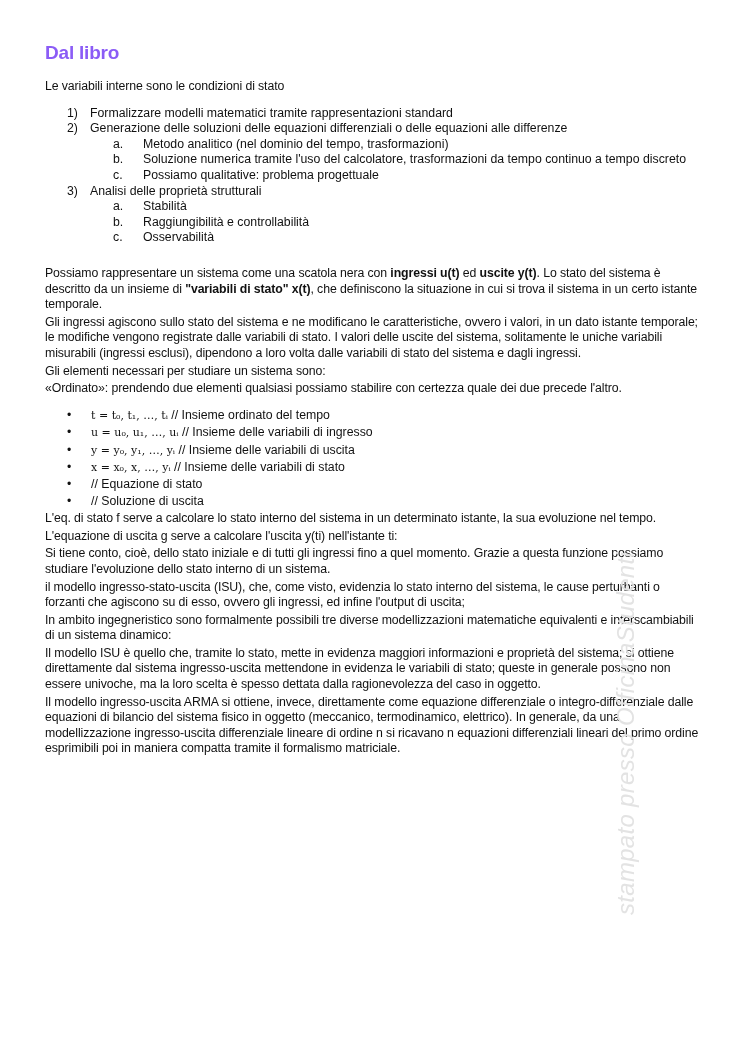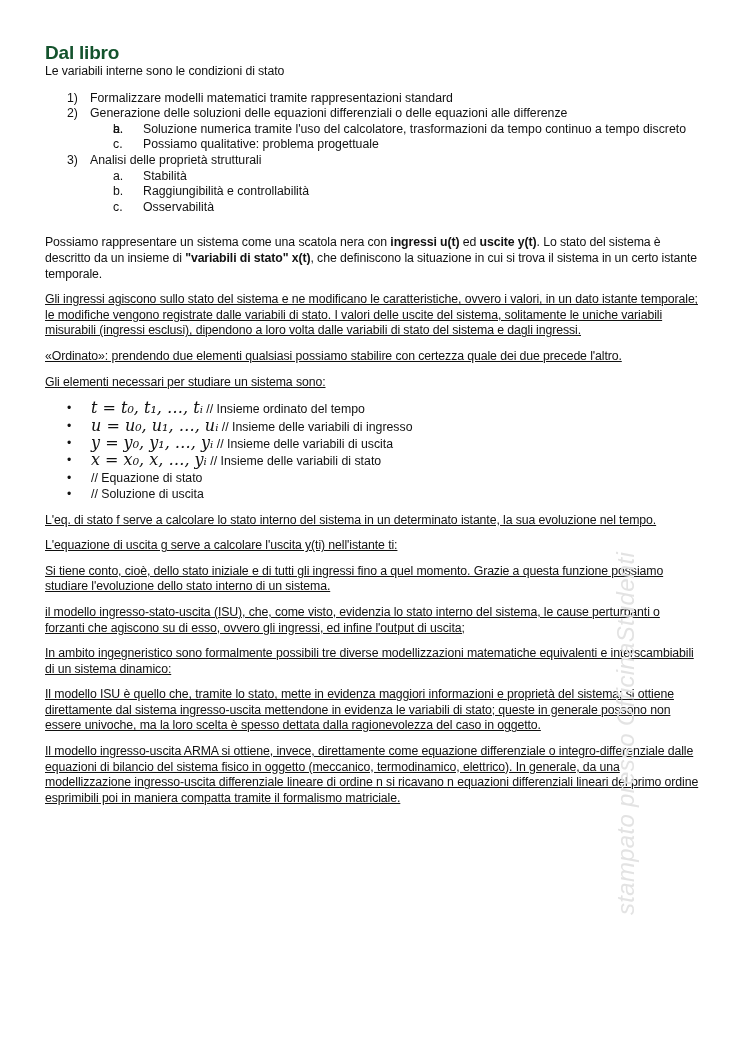--- a/index.html
+++ b/index.html
@@ -1,75 +1,75 @@
 <!DOCTYPE html>
 <html><head>
 <meta charset="utf-8">
 <style>
   html, body { margin: 0; padding: 0; background: #ffffff; }
   body { width: 744px; height: 1052px; position: relative; overflow: hidden;
          font-family: "Liberation Sans", sans-serif; color: #111; }
   .page { position: absolute; left: 45px; top: 42px; width: 655px; }
-  h1 { margin: 0; font-size: 19px; font-weight: bold; color: #14532d; letter-spacing: -0.2px; }
+  h1 { margin: 0; font-size: 19px; font-weight: bold; color: #8b5cf6; letter-spacing: -0.2px; }
   p { margin: 0; font-size: 12.3px; line-height: 15.6px; letter-spacing: -0.1px; }
-  .intro { }
+  .intro { margin-top: 15px; }
   ol.main { margin: 11px 0 0 0; padding: 0; list-style: none; font-size: 12.3px; line-height: 15.6px; }
   ol.main > li { position: relative; padding-left: 45px; }
   ol.main > li .num { position: absolute; left: 22px; }
   ol.sub { margin: 0; padding: 0; list-style: none; }
   ol.sub > li { position: relative; padding-left: 74px; margin-left: -45px; }
   ol.sub > li .let { position: absolute; left: 68px; }
   ol.sub > li span.txt { margin-left: 24px; }
-  .para { margin-top: 10px; text-decoration: underline; }
+  .para { margin-top: 2px; }
   .first-para { margin-top: 20px; }
   ul.elems { margin: 10px 0 0 0; padding: 0; list-style: none; font-size: 12.3px; line-height: 16.4px; }
   ul.elems li { position: relative; padding-left: 46px; }
   ul.elems li .bul { position: absolute; left: 22px; top: 0; }
-  .math { font-family: "DejaVu Serif", serif; font-style: italic; font-size: 16px; }
+  .math { font-family: "DejaVu Serif", serif; font-size: 11px; }
   .watermark { position: absolute; left: 612px; top: 915px; transform-origin: left top;
                transform: rotate(-90deg); font-size: 24px; font-style: italic;
                color: #e3e3e3; white-space: nowrap; letter-spacing: 0.3px; }
 </style>
 </head>
 <body>
 
 <div class="page">
   <h1>Dal libro</h1>
   <p class="intro">Le variabili interne sono le condizioni di stato</p>
 
   <ol class="main">
     <li>
       <span class="num">1)</span>
       <span>Formalizzare modelli matematici tramite rappresentazioni standard</span>
     </li>
     <li>
       <span class="num">2)</span>
       <span>Generazione delle soluzioni delle equazioni differenziali o delle equazioni alle differenze</span>
       <ol class="sub">
-        <li><span class="let">a.</span></li>
+        <li><span class="let">a.</span><span class="txt">Metodo analitico (nel dominio del tempo, trasformazioni)</span></li>
         <li><span class="let">b.</span><span class="txt">Soluzione numerica tramite l'uso del calcolatore, trasformazioni da tempo continuo a tempo discreto</span></li>
         <li><span class="let">c.</span><span class="txt">Possiamo qualitative: problema progettuale</span></li>
       </ol>
     </li>
     <li>
       <span class="num">3)</span>
       <span>Analisi delle proprietà strutturali</span>
       <ol class="sub">
         <li><span class="let">a.</span><span class="txt">Stabilità</span></li>
         <li><span class="let">b.</span><span class="txt">Raggiungibilità e controllabilità</span></li>
         <li><span class="let">c.</span><span class="txt">Osservabilità</span></li>
       </ol>
     </li>
   </ol>
 
   <p class="first-para"><span>Possiamo rappresentare un sistema come una scatola nera con </span><b>ingressi u(t)</b><span> ed </span><b>uscite y(t)</b><span>. Lo stato del sistema è descritto da un insieme di </span><b>"variabili di stato" x(t)</b><span>, che definiscono la situazione in cui si trova il sistema in un certo istante temporale.</span></p>
 
   <p class="para">Gli ingressi agiscono sullo stato del sistema e ne modificano le caratteristiche, ovvero i valori, in un dato istante temporale; le modifiche vengono registrate dalle variabili di stato. I valori delle uscite del sistema, solitamente le uniche variabili misurabili (ingressi esclusi), dipendono a loro volta dalle variabili di stato del sistema e dagli ingressi.</p>
+  <p class="para">Gli elementi necessari per studiare un sistema sono:</p>
   <p class="para">«Ordinato»: prendendo due elementi qualsiasi possiamo stabilire con certezza quale dei due precede l'altro.</p>
-  <p class="para">Gli elementi necessari per studiare un sistema sono:</p>
 
   <ul class="elems">
     <li><span class="bul">•</span><span class="math">t = t₀, t₁, …, tᵢ</span><span> // Insieme ordinato del tempo</span></li>
     <li><span class="bul">•</span><span class="math">u = u₀, u₁, …, uᵢ</span><span> // Insieme delle variabili di ingresso</span></li>
     <li><span class="bul">•</span><span class="math">y = y₀, y₁, …, yᵢ</span><span> // Insieme delle variabili di uscita</span></li>
     <li><span class="bul">•</span><span class="math">x = x₀, x, …, yᵢ</span><span> // Insieme delle variabili di stato</span></li>
     <li><span class="bul">•</span><span>// Equazione di stato</span></li>
     <li><span class="bul">•</span><span>// Soluzione di uscita</span></li>
   </ul>
 

